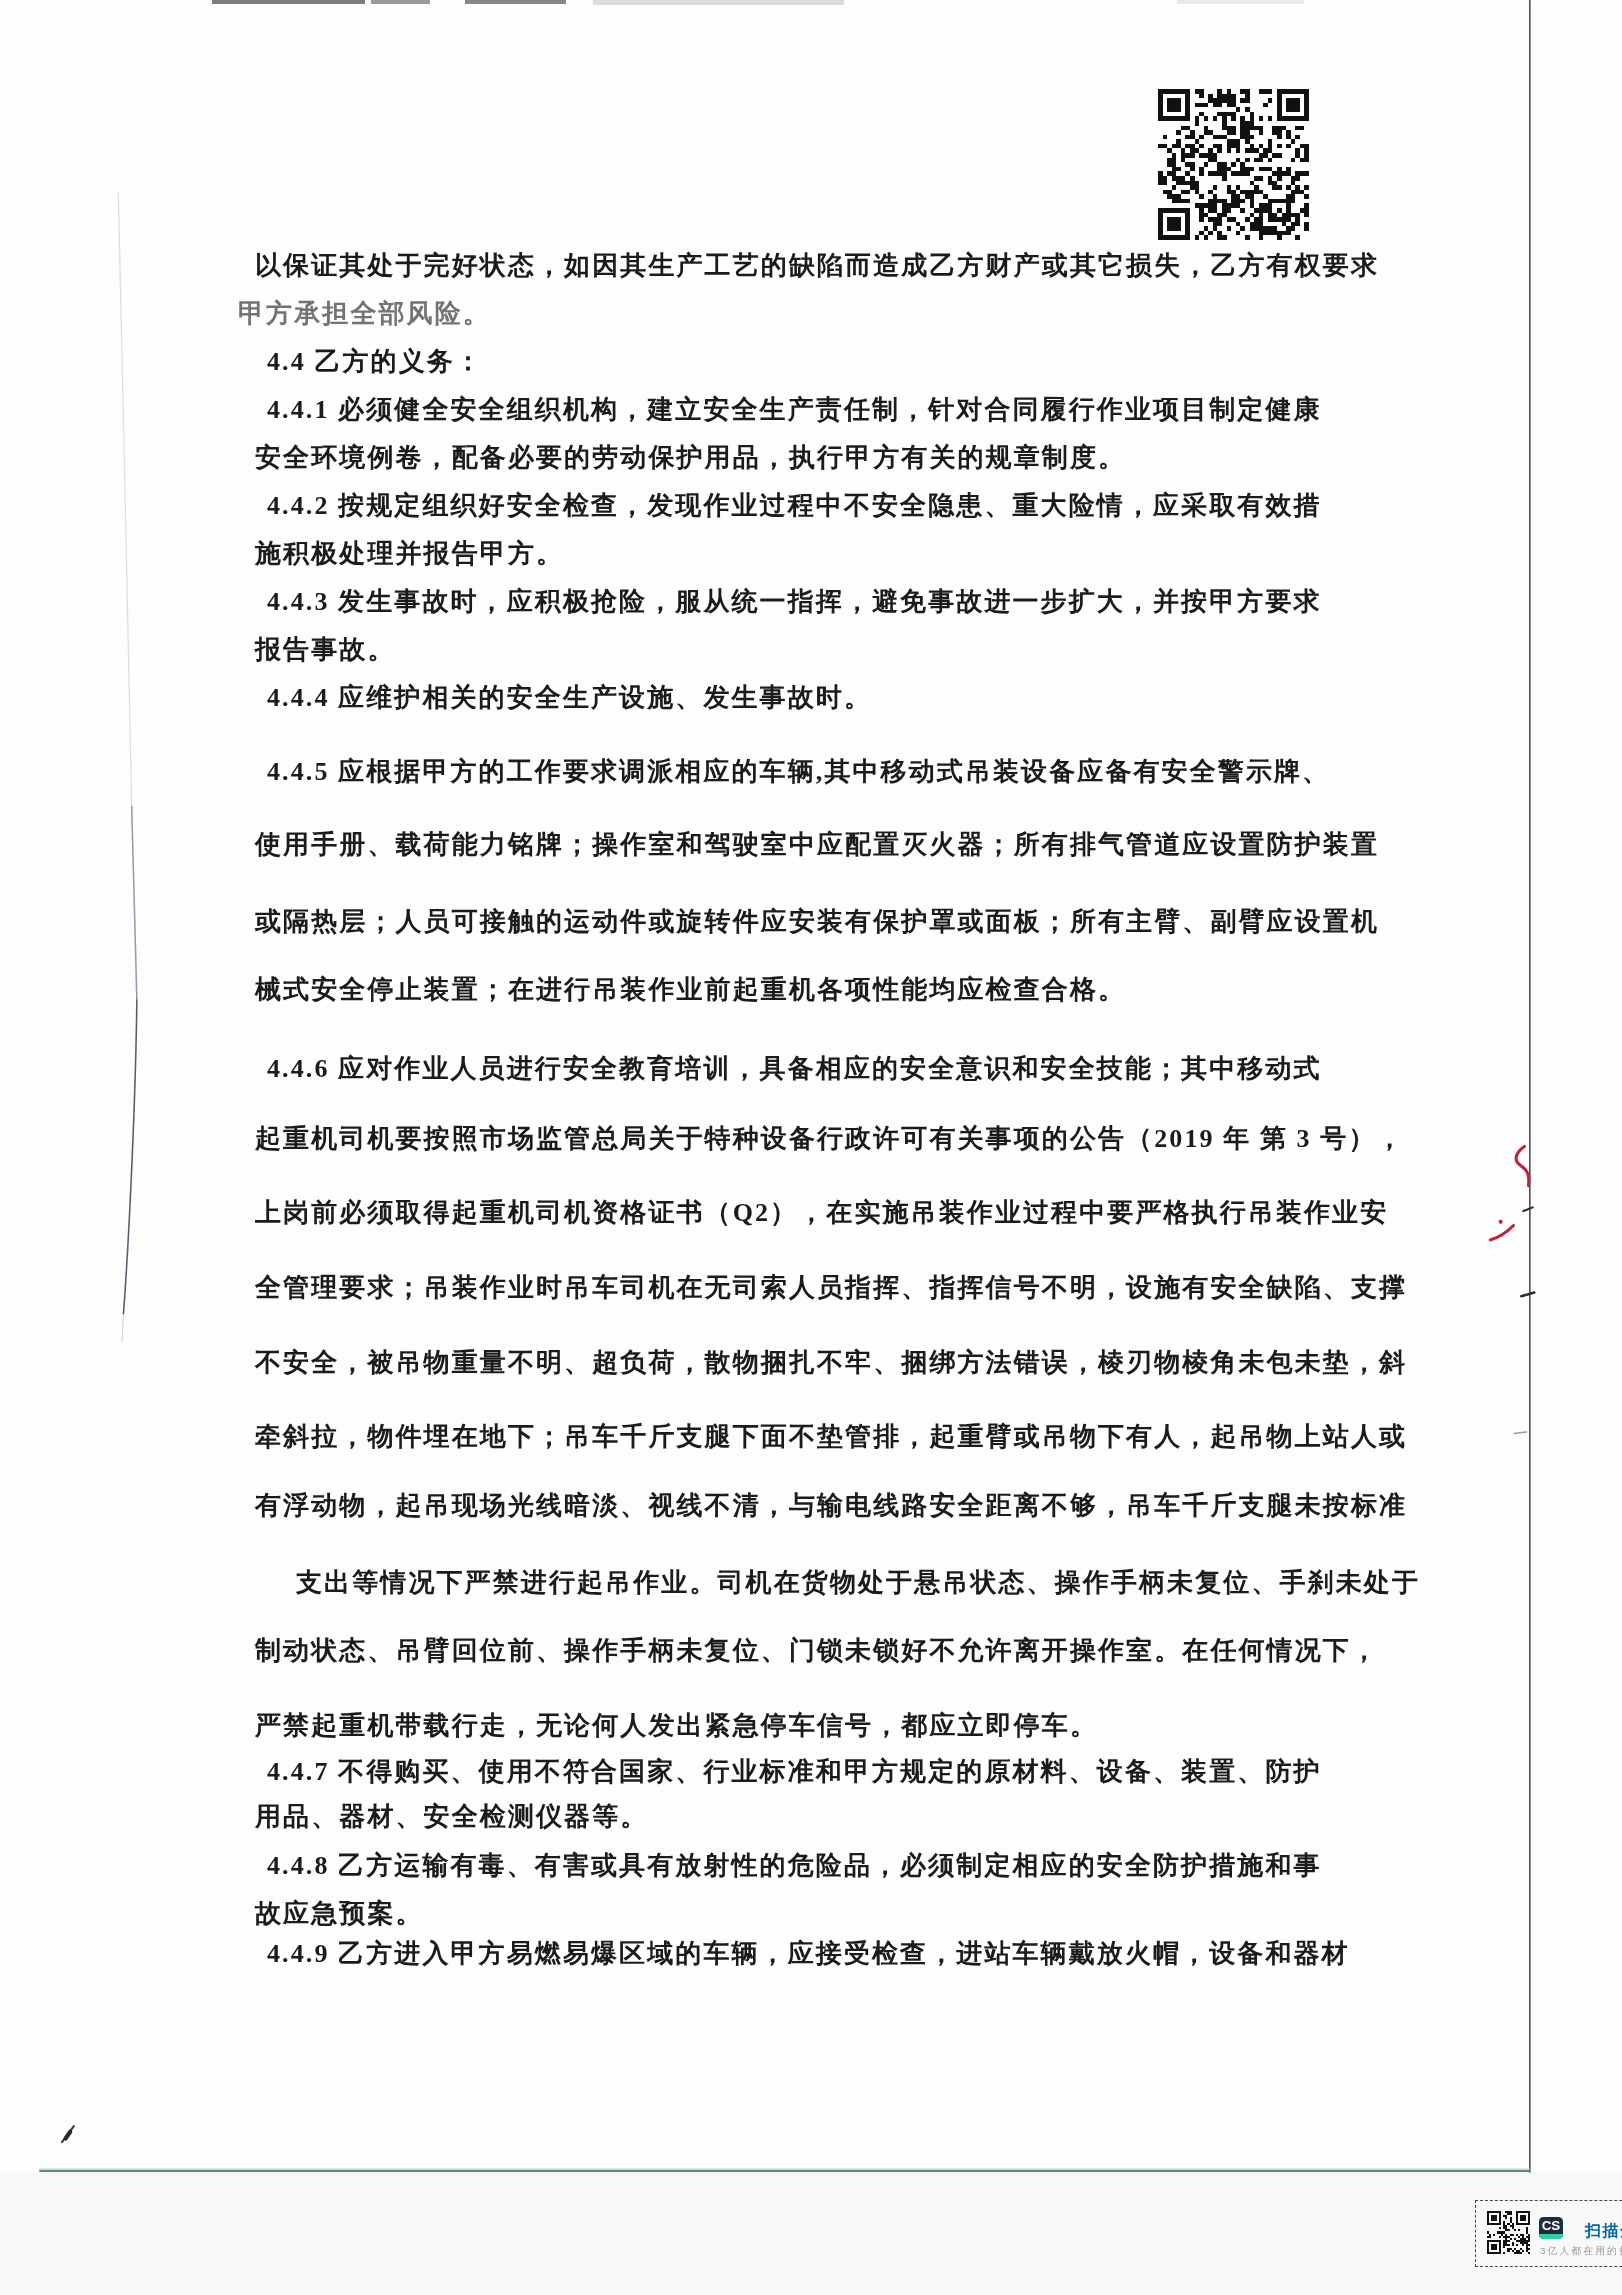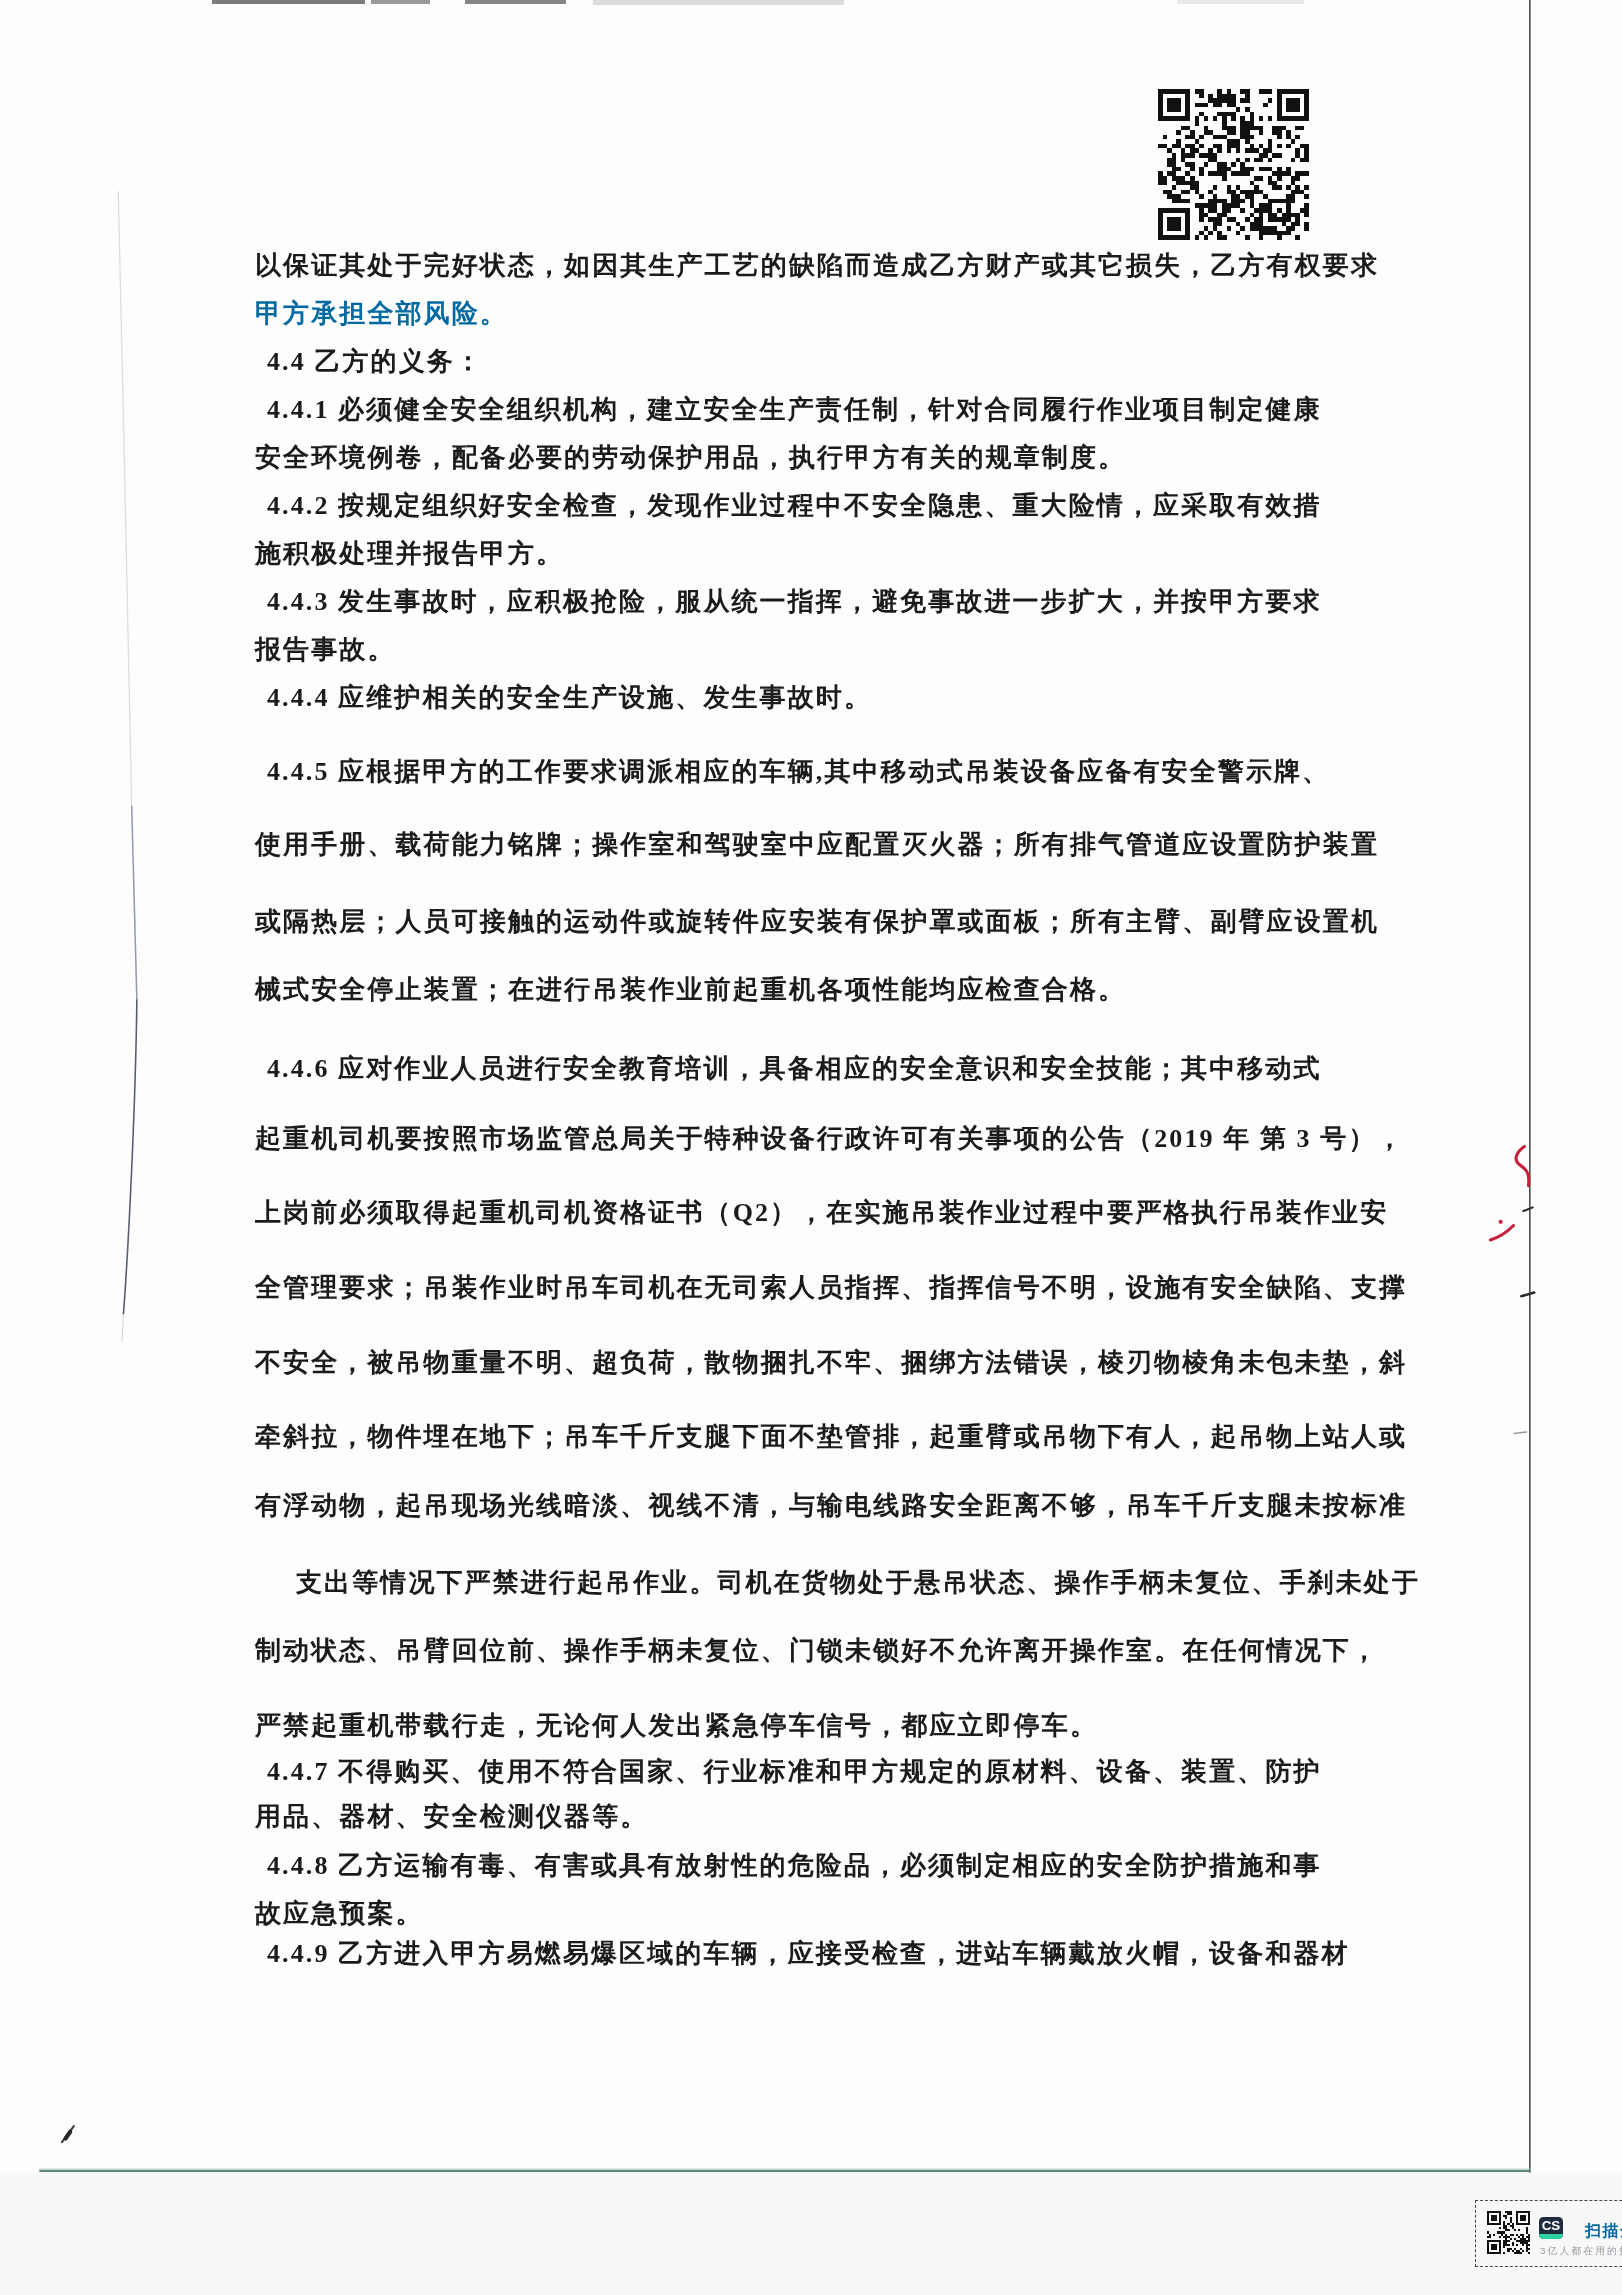--- a/index.html
+++ b/index.html
@@ -41,21 +41,21 @@
   <div>
     <div class="artifact" style="left:212px;width:153px;height:3.6px;background:#7c7c7c;"></div>
     <div class="artifact" style="left:371px;width:59px;height:3.6px;background:#9a9a9a;"></div>
     <div class="artifact" style="left:465px;width:101px;height:4.1px;background:#868686;"></div>
     <div class="artifact" style="left:593px;width:251px;height:4.6px;background:#dcdcdc;"></div>
     <div class="artifact" style="left:1177px;width:127px;height:4.1px;background:#e9e9e9;"></div>
   </div>
 
   <div id="text-layer">
       <div class="line" style="left: 255px; top: 252px; color: rgb(27, 27, 27);">以保证其处于完好状态，如因其生产工艺的缺陷而造成乙方财产或其它损失，乙方有权要求</div>
-      <div class="line" style="left: 255px; top: 300px; color: #0369a1;">甲方承担全部风险。</div>
+      <div class="line" style="left: 238px; top: 300px; color: #737373;">甲方承担全部风险。</div>
       <div class="line" style="left: 267px; top: 348px; color: rgb(27, 27, 27);">4.4 乙方的义务：</div>
       <div class="line" style="left: 267px; top: 396px; color: rgb(27, 27, 27);">4.4.1 必须健全安全组织机构，建立安全生产责任制，针对合同履行作业项目制定健康</div>
       <div class="line" style="left: 255px; top: 444px; color: rgb(27, 27, 27);">安全环境例卷，配备必要的劳动保护用品，执行甲方有关的规章制度。</div>
       <div class="line" style="left: 267px; top: 492px; color: rgb(27, 27, 27);">4.4.2 按规定组织好安全检查，发现作业过程中不安全隐患、重大险情，应采取有效措</div>
       <div class="line" style="left: 255px; top: 540px; color: rgb(27, 27, 27);">施积极处理并报告甲方。</div>
       <div class="line" style="left: 267px; top: 588px; color: rgb(27, 27, 27);">4.4.3 发生事故时，应积极抢险，服从统一指挥，避免事故进一步扩大，并按甲方要求</div>
       <div class="line" style="left: 255px; top: 636px; color: rgb(27, 27, 27);">报告事故。</div>
       <div class="line" style="left: 267px; top: 684px; color: rgb(27, 27, 27);">4.4.4 应维护相关的安全生产设施、发生事故时。</div>
       <div class="line" style="left: 267px; top: 758px; color: rgb(27, 27, 27);">4.4.5 应根据甲方的工作要求调派相应的车辆,其中移动式吊装设备应备有安全警示牌、</div>
       <div class="line" style="left: 255px; top: 831px; color: rgb(27, 27, 27);">使用手册、载荷能力铭牌；操作室和驾驶室中应配置灭火器；所有排气管道应设置防护装置</div>

